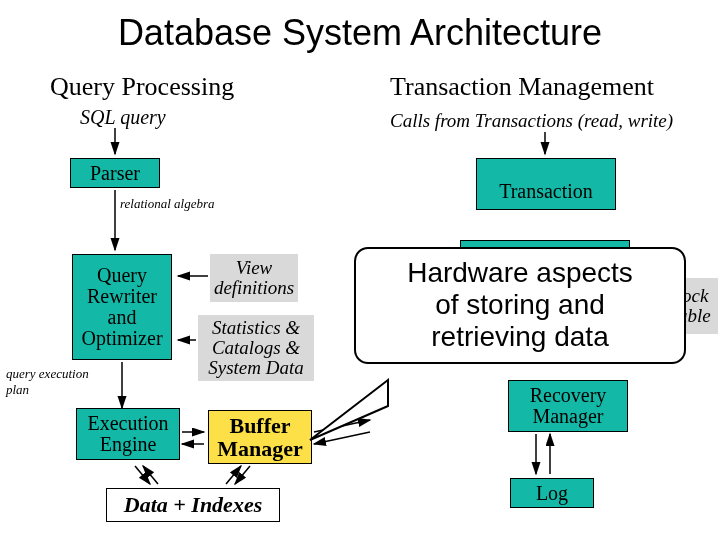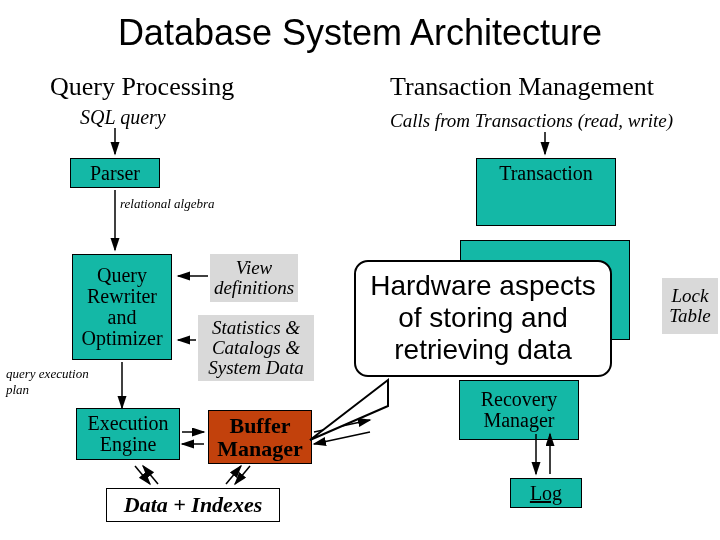--- a/index.html
+++ b/index.html
@@ -51,21 +51,21 @@
     justify-content: center;
     text-align: center;
     font-size: 19px;
     font-style: italic;
     line-height: 1.05;
     padding: 2px 4px;
     box-sizing: border-box;
   }
   .bmbox {
     position: absolute;
-    background: #c2410c;
+    background: #fde047;
     border: 1.5px solid #000;
     display: flex;
     align-items: center;
     justify-content: center;
     text-align: center;
     font-size: 22px;
     font-weight: bold;
     line-height: 1.05;
     padding: 4px 12px;
     box-sizing: border-box;
@@ -156,31 +156,31 @@
 plan</div>
 
 <div class="box" style="left:76px; top:408px; width:104px; height:52px; white-space:pre-line;">Execution
 Engine</div>
 
 <div class="bmbox" style="left:208px; top:410px; width:104px; height:54px; white-space:pre-line;">Buffer
 Manager</div>
 
 <div class="dibox" style="left:106px; top:488px; width:174px; height:34px;">Data + Indexes</div>
 
-<div class="box" style="left:476px; top:158px; width:140px; height:68px; align-items:flex-start; padding-top:4px;">Transaction</div>
+<div class="box" style="left:476px; top:158px; width:140px; height:52px; align-items:flex-start; padding-top:22px;">Transaction</div>
 
 <div class="box" style="left:460px; top:240px; width:170px; height:100px;"></div>
 
-<div class="box" style="left:459px; top:380px; width:120px; height:60px; white-space:pre-line;">Recovery
+<div class="box" style="left:508px; top:380px; width:120px; height:52px; white-space:pre-line;">Recovery
 Manager</div>
 
 <div class="locktable" style="left:662px; top:278px; width:56px; height:56px; white-space:pre-line;">Lock
 Table</div>
 
-<div class="box" style="left:510px; top:478px; width:72px; height:30px;text-decoration:underline;">Log</div>
+<div class="box" style="left:510px; top:478px; width:84px; height:30px;">Log</div>
 
 <svg class="arrows">
   <defs>
     <marker id="ah" markerWidth="10" markerHeight="10" refX="8" refY="3" orient="auto" markerUnits="strokeWidth">
       <path d="M0,0 L0,6 L9,3 z" fill="#000"></path>
     </marker>
   </defs>
 
   <line x1="115" y1="128" x2="115" y2="154" stroke="#000" stroke-width="1.5" marker-end="url(#ah)"></line>
 
@@ -207,15 +207,15 @@
   <line x1="550" y1="474" x2="550" y2="434" stroke="#000" stroke-width="1.5" marker-end="url(#ah)"></line>
 
   <line x1="314" y1="432" x2="370" y2="420" stroke="#000" stroke-width="1.5" marker-end="url(#ah)"></line>
   <line x1="370" y1="432" x2="314" y2="444" stroke="#000" stroke-width="1.5" marker-end="url(#ah)"></line>
 </svg>
 
 <svg class="callout-tail" style="left:300px; top:378px;" width="90" height="70">
   <polygon points="88,2 10,62 88,28" fill="#fff" stroke="#000" stroke-width="2"></polygon>
 </svg>
 
-<div class="callout" style="left:354px; top:260px; width:258px; white-space:pre-line;">Hardware aspects
+<div class="callout" style="left:354px; top:247px; width:332px; white-space:pre-line;">Hardware aspects
 of storing and
 retrieving data</div>
 
 </body></html>

